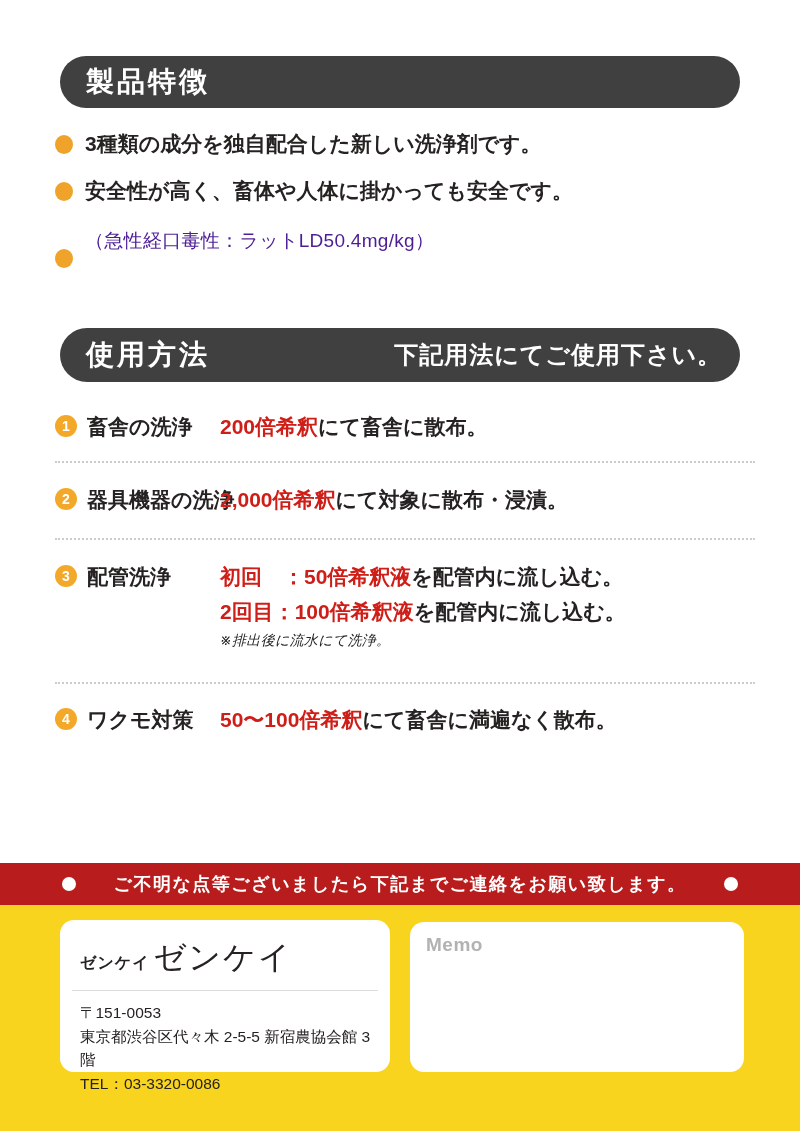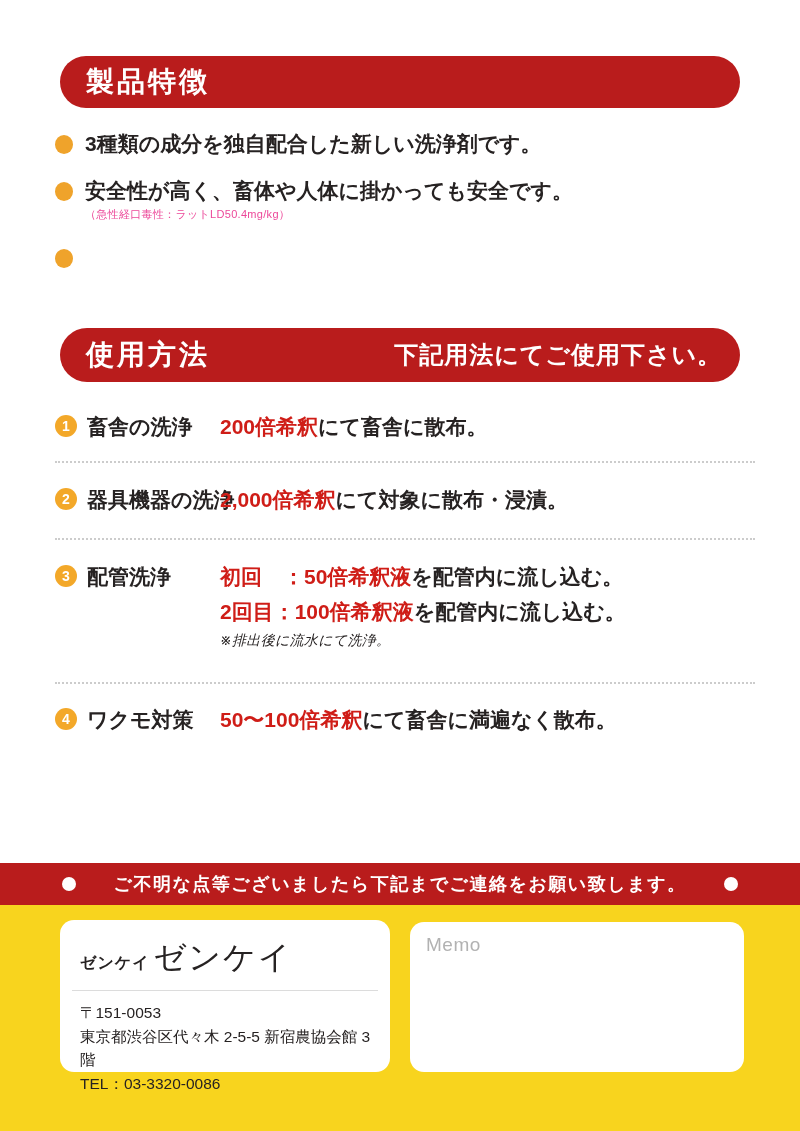--- a/index.html
+++ b/index.html
@@ -10,21 +10,21 @@
     margin:0 auto;
     background:#ffffff;
     font-family:"Liberation Sans","DejaVu Sans",sans-serif;
     color:#262222;
     overflow:hidden;
   }
 
   
   .bar {
     position:absolute; left:60px; width:680px;
-    background:#b91c1c; border-radius:27px;
+    background:#404040; border-radius:27px;
     display:flex; align-items:center;
   }
   .bar-features { top:56px; height:52px; }
   .bar-usage    { top:328px; height:54px; }
   .bar-title {
     color:#ffffff; font-weight:bold; font-size:28px;
     letter-spacing:3px; padding-left:26px;
   }
   .bar-caption {
     color:#ffffff; font-weight:bold; font-size:24px;
@@ -36,22 +36,22 @@
     position:absolute; left:55px; width:700px;
     display:flex; align-items:center;
   }
   .f1 { top:131px; } .f2 { top:178px; } .f3 { top:249px; }
   .dot {
     width:18px; height:19px; border-radius:50%;
     background:#efa32b; flex:0 0 auto; margin-right:12px;
   }
   .ftext { font-size:21px; font-weight:bold; line-height:26px; }
   .fnote {
-    position:absolute; left:85px; top:207px;
-    font-size:11px; color:#ec4899; letter-spacing:0.3px;
+    position:absolute; left:85px; top:228px;
+    font-size:19px; color:#4c1d95; letter-spacing:0.3px;
   }
 
   
   .urow { position:absolute; left:55px; width:705px; }
   .r1 { top:413px; } .r2 { top:486px; } .r3 { top:563px; } .r4 { top:706px; }
   .numcircle {
     position:absolute; left:0; top:2px;
     width:22px; height:22px; border-radius:50%;
     background:#f3a829; color:#ffffff;
     font-size:14px; font-weight:bold;
@@ -99,21 +99,21 @@
   }
   .company-card { left:60px; top:15px; width:330px; height:152px; padding:10px 12px; }
   .memo-card    { left:410px; top:17px; width:334px; height:150px; padding:12px 16px; }
 
   .company-line { margin:6px 0 0 8px; display:flex; align-items:baseline; }
   .company-prefix { font-size:16px; font-weight:bold; letter-spacing:1px; }
   .company-name { font-size:32px; font-weight:normal; letter-spacing:2px; margin-left:4px; }
   .company-divider { margin:10px 0 0 0; border-top:1px solid #dcdcdc; }
   .company-address { margin:10px 0 0 8px; font-size:15.5px; line-height:23.5px; }
 
-  .memo-label { font-size:19px; font-weight:normal; color:#b2b2b2; letter-spacing:0.5px; }
+  .memo-label { font-size:19px; font-weight:bold; color:#b2b2b2; letter-spacing:0.5px; }
 </style>
 </head>
 <body>
 
 <div class="page">
 
   <div class="bar bar-features">
     <span class="bar-title">製品特徴</span>
   </div>
 

